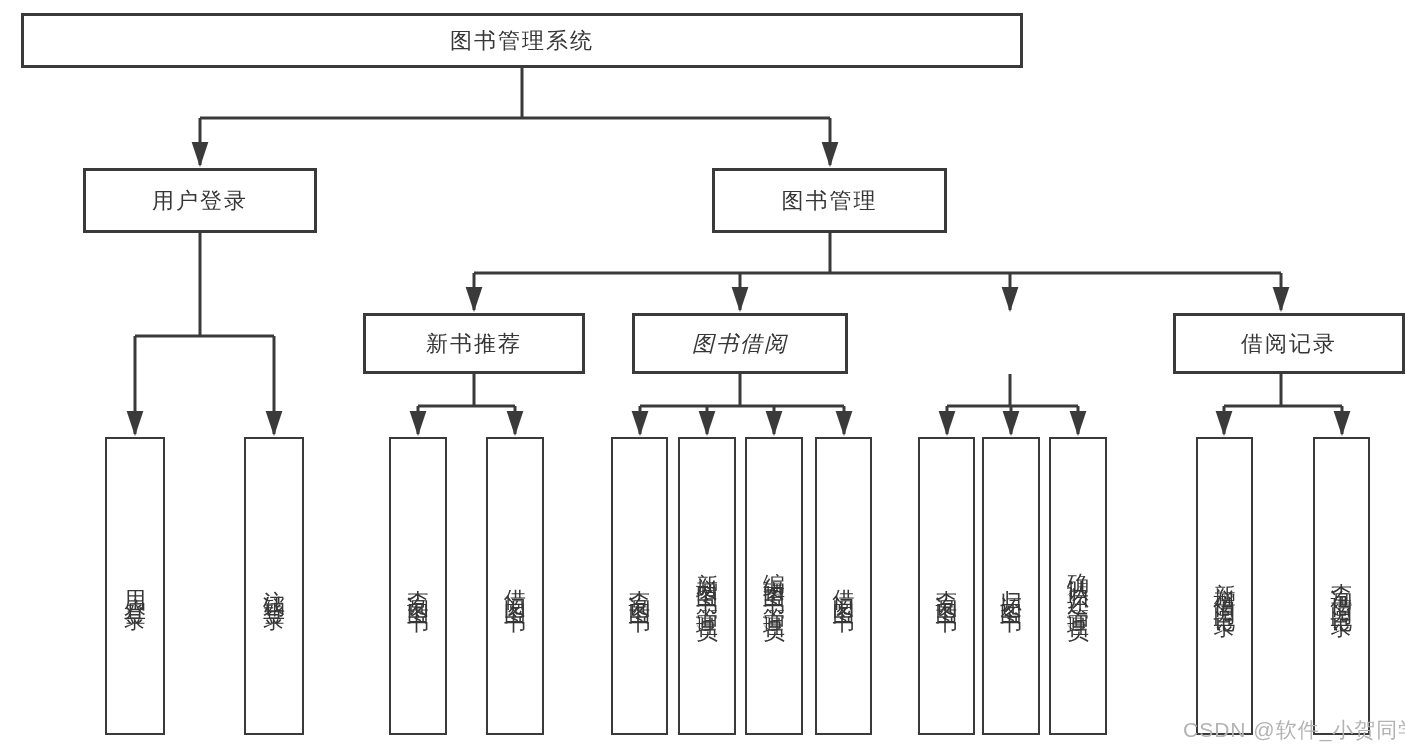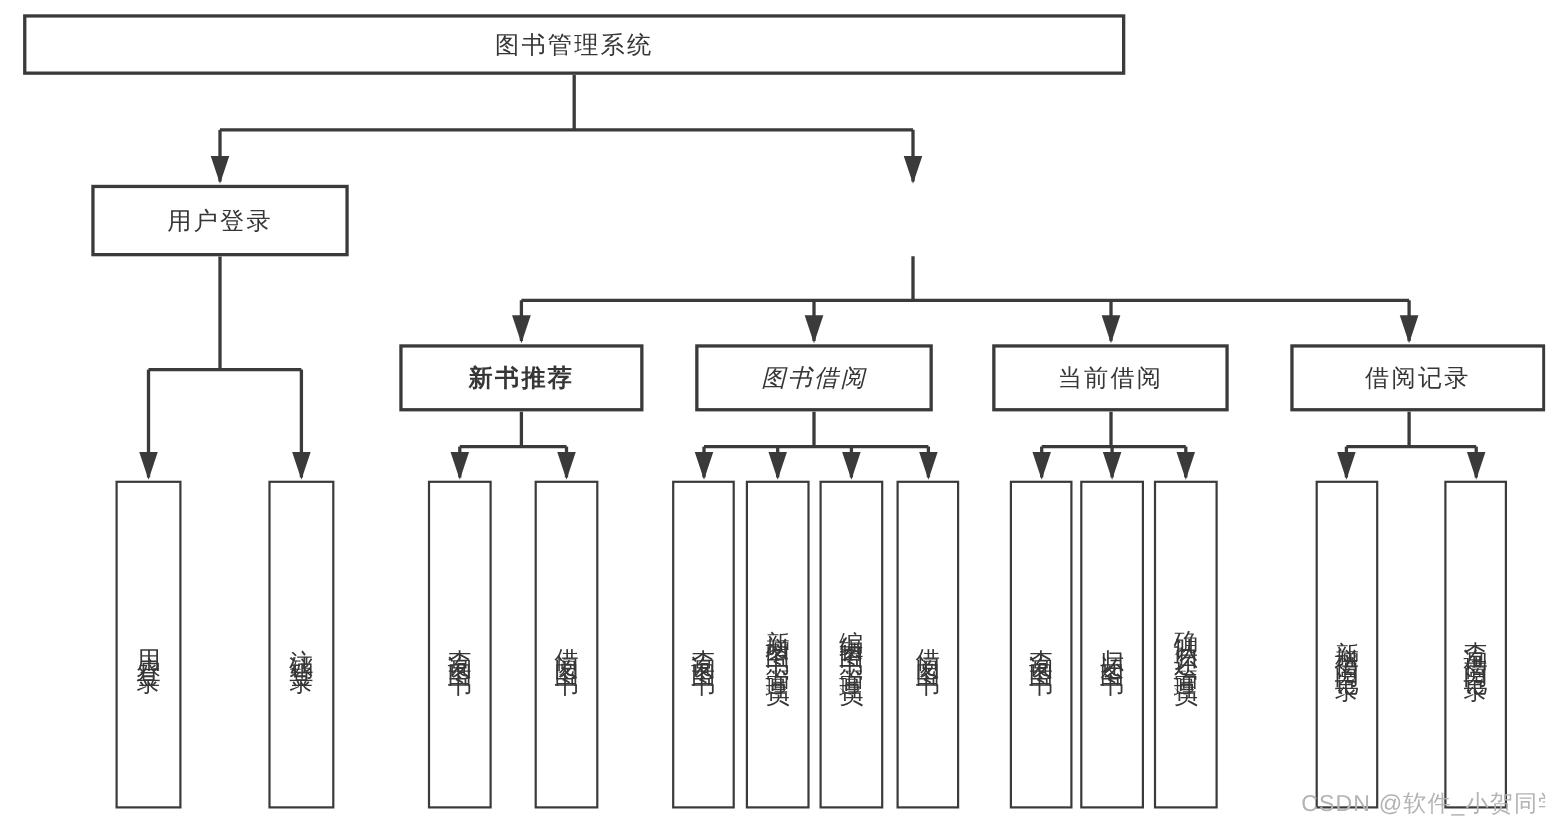--- a/index.html
+++ b/index.html
@@ -66,24 +66,24 @@
     <line x1="1078" y1="406" x2="1078" y2="434" marker-end="url(#arrow)"></line>
 
     <path d="M1281,374 L1281,406 M1224,406 L1342,406"></path>
     <line x1="1224" y1="406" x2="1224" y2="434" marker-end="url(#arrow)"></line>
     <line x1="1342" y1="406" x2="1342" y2="434" marker-end="url(#arrow)"></line>
   </svg>
 
   <div class="node" style="left:21px;top:13px;width:1002px;height:55px;">图书管理系统</div>
 
   <div class="node" style="left:83px;top:168px;width:234px;height:65px;">用户登录</div>
+  <div class="node" style="left:712px;top:168px;width:235px;height:65px;">图书管理</div>
 
-  <div class="node" style="left:363px;top:313px;width:222px;height:61px;font-weight:bold;">新书推荐</div>
+  <div class="node" style="left:363px;top:313px;width:222px;height:61px;">新书推荐</div>
   <div class="node" style="left:632px;top:313px;width:216px;height:61px;font-style:italic;">图书借阅</div>
-  <div class="node" style="left:902px;top:313px;width:215px;height:61px;">当前借阅</div>
   <div class="node" style="left:1173px;top:313px;width:232px;height:61px;">借阅记录</div>
 
   <div class="node leaf" style="left:105px;top:437px;width:60px;height:298px;">
     <span class="vtext">用户登录</span>
   </div>
   <div class="node leaf" style="left:244px;top:437px;width:60px;height:298px;">
     <span class="vtext">注销登录</span>
   </div>
 
   <div class="node leaf" style="left:389px;top:437px;width:58px;height:298px;">

